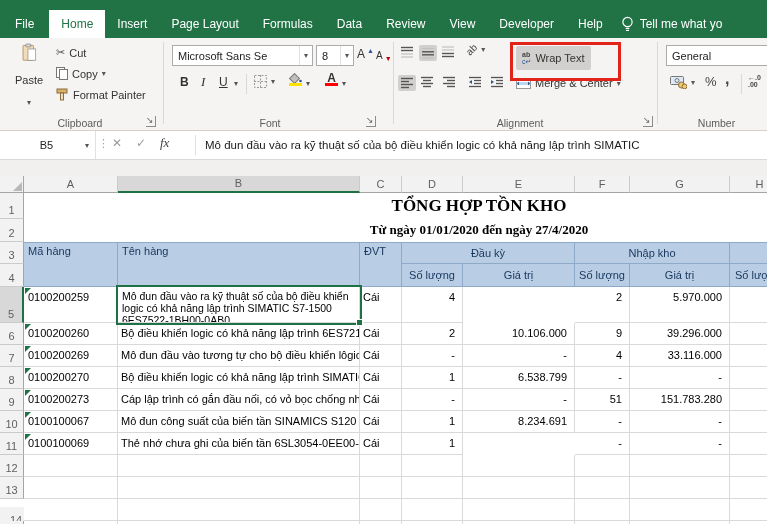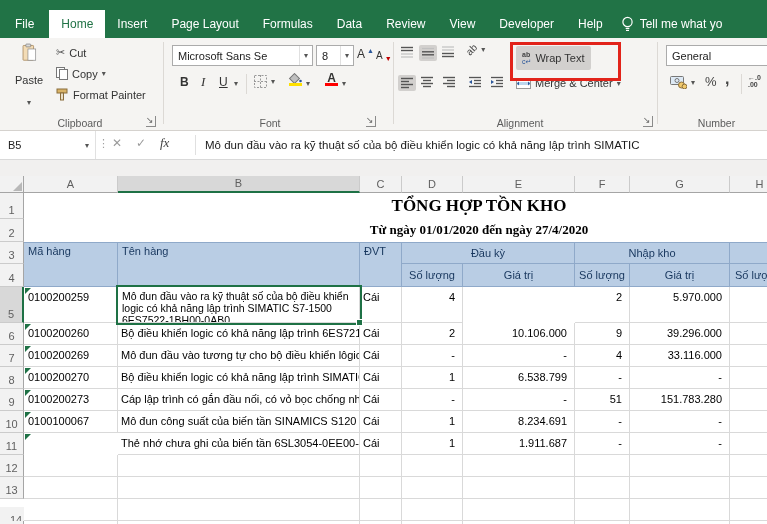--- a/index.html
+++ b/index.html
@@ -28,21 +28,21 @@
   .fmt-b{font-weight:bold;font-size:12px;}
   .fmt-i{font-style:italic;font-family:"Liberation Serif",serif;font-size:13px;}
   .fmt-u{text-decoration:underline;font-size:12px;}
   .colorbar{display:block;width:13px;height:3px;margin-top:-1px;}
   .stackic{display:flex;flex-direction:column;line-height:7px;font-size:7px;font-weight:bold;color:#444;text-align:left;}
   .stackic .blue{color:#2B579A;font-weight:normal;}
   .redbox{position:absolute;border:3px solid var(--red,#E2231A);z-index:6;pointer-events:none;}
   .minisep{position:absolute;width:1px;height:20px;background:#DCD9D5;}
   
   .fbar{position:relative;height:28px;background:#fff;border-bottom:1px solid #D9D9D9;overflow:hidden;}
-  .namebox{position:absolute;left:0;top:0;width:95px;height:28px;border-right:1px solid #E1E1E1;display:flex;align-items:center;}
+  .namebox{position:absolute;left:0;top:0;width:95px;height:28px;border-right:1px solid #E1E1E1;display:flex;align-items:center;text-align:center;}
   .namebox .nv{flex:1;padding-left:8px;font-size:11px;color:#222;}
   .fdots{position:absolute;left:98px;top:6px;color:#A0A0A0;font-size:11px;}
   .fico{position:absolute;top:5px;font-size:12px;color:#9A9A9A;}
   .fx{font-family:"Liberation Serif",serif;font-style:italic;font-size:13px;color:#444;}
   .fdivider{position:absolute;left:195px;top:4px;bottom:4px;width:1px;background:#E0E0E0;}
   .ftext{position:absolute;left:205px;right:0;top:0;height:28px;line-height:28px;font-size:11.5px;color:#1A1A1A;white-space:nowrap;overflow:hidden;}
   .gap{height:16px;background:#F1F0EF;}
   
   .sheet{position:relative;width:767px;height:348px;background:#fff;overflow:hidden;}
   .sheet div{box-sizing:border-box;}
@@ -391,25 +391,25 @@
       <div class="cell" style="left: 730px; top: 213px; width: 60px; height: 22px; position: absolute;"></div>
       <div class="cell code" style="left: 24px; top: 235px; width: 94px; height: 22px; position: absolute;">0100100067</div>
       <div class="tri" style="left: 25px; top: 236px; width: 0px; height: 0px; position: absolute;"></div>
       <div class="cell bname" style="left: 118px; top: 235px; width: 242px; height: 22px; position: absolute;">Mô đun công suất của biến tần SINAMICS S120 6</div>
       <div class="cell unit" style="left: 360px; top: 235px; width: 42px; height: 22px; position: absolute;">Cái</div>
       <div class="cell num" style="left: 402px; top: 235px; width: 61px; height: 22px; position: absolute;">1</div>
       <div class="cell num" style="left: 463px; top: 235px; width: 112px; height: 22px; position: absolute;">8.234.691</div>
       <div class="cell num" style="left: 575px; top: 235px; width: 55px; height: 22px; position: absolute;">-</div>
       <div class="cell num" style="left: 630px; top: 235px; width: 100px; height: 22px; position: absolute;">-</div>
       <div class="cell" style="left: 730px; top: 235px; width: 60px; height: 22px; position: absolute;"></div>
+      <div class="cell code" style="left: 24px; top: 257px; width: 94px; height: 22px; position: absolute;">0100100069</div>
       <div class="tri" style="left: 25px; top: 258px; width: 0px; height: 0px; position: absolute;"></div>
       <div class="cell bname" style="left: 118px; top: 257px; width: 242px; height: 22px; position: absolute;">Thẻ nhớ chưa ghi của biến tần 6SL3054-0EE00-1B</div>
       <div class="cell unit" style="left: 360px; top: 257px; width: 42px; height: 22px; position: absolute;">Cái</div>
       <div class="cell num" style="left: 402px; top: 257px; width: 61px; height: 22px; position: absolute;">1</div>
-      <div class="cell num" style="left: 463px; top: 257px; width: 112px; height: 22px; position: absolute;">1.911.687</div>
       <div class="cell num" style="left: 575px; top: 257px; width: 55px; height: 22px; position: absolute;">-</div>
       <div class="cell num" style="left: 630px; top: 257px; width: 100px; height: 22px; position: absolute;">-</div>
       <div class="cell" style="left: 730px; top: 257px; width: 60px; height: 22px; position: absolute;"></div>
       <div class="cell" style="left: 24px; top: 279px; width: 94px; height: 22px; position: absolute;"></div>
       <div class="cell" style="left: 118px; top: 279px; width: 242px; height: 22px; position: absolute;"></div>
       <div class="cell" style="left: 360px; top: 279px; width: 42px; height: 22px; position: absolute;"></div>
       <div class="cell" style="left: 402px; top: 279px; width: 61px; height: 22px; position: absolute;"></div>
       <div class="cell" style="left: 463px; top: 279px; width: 112px; height: 22px; position: absolute;"></div>
       <div class="cell" style="left: 575px; top: 279px; width: 55px; height: 22px; position: absolute;"></div>
       <div class="cell" style="left: 630px; top: 279px; width: 100px; height: 22px; position: absolute;"></div>

